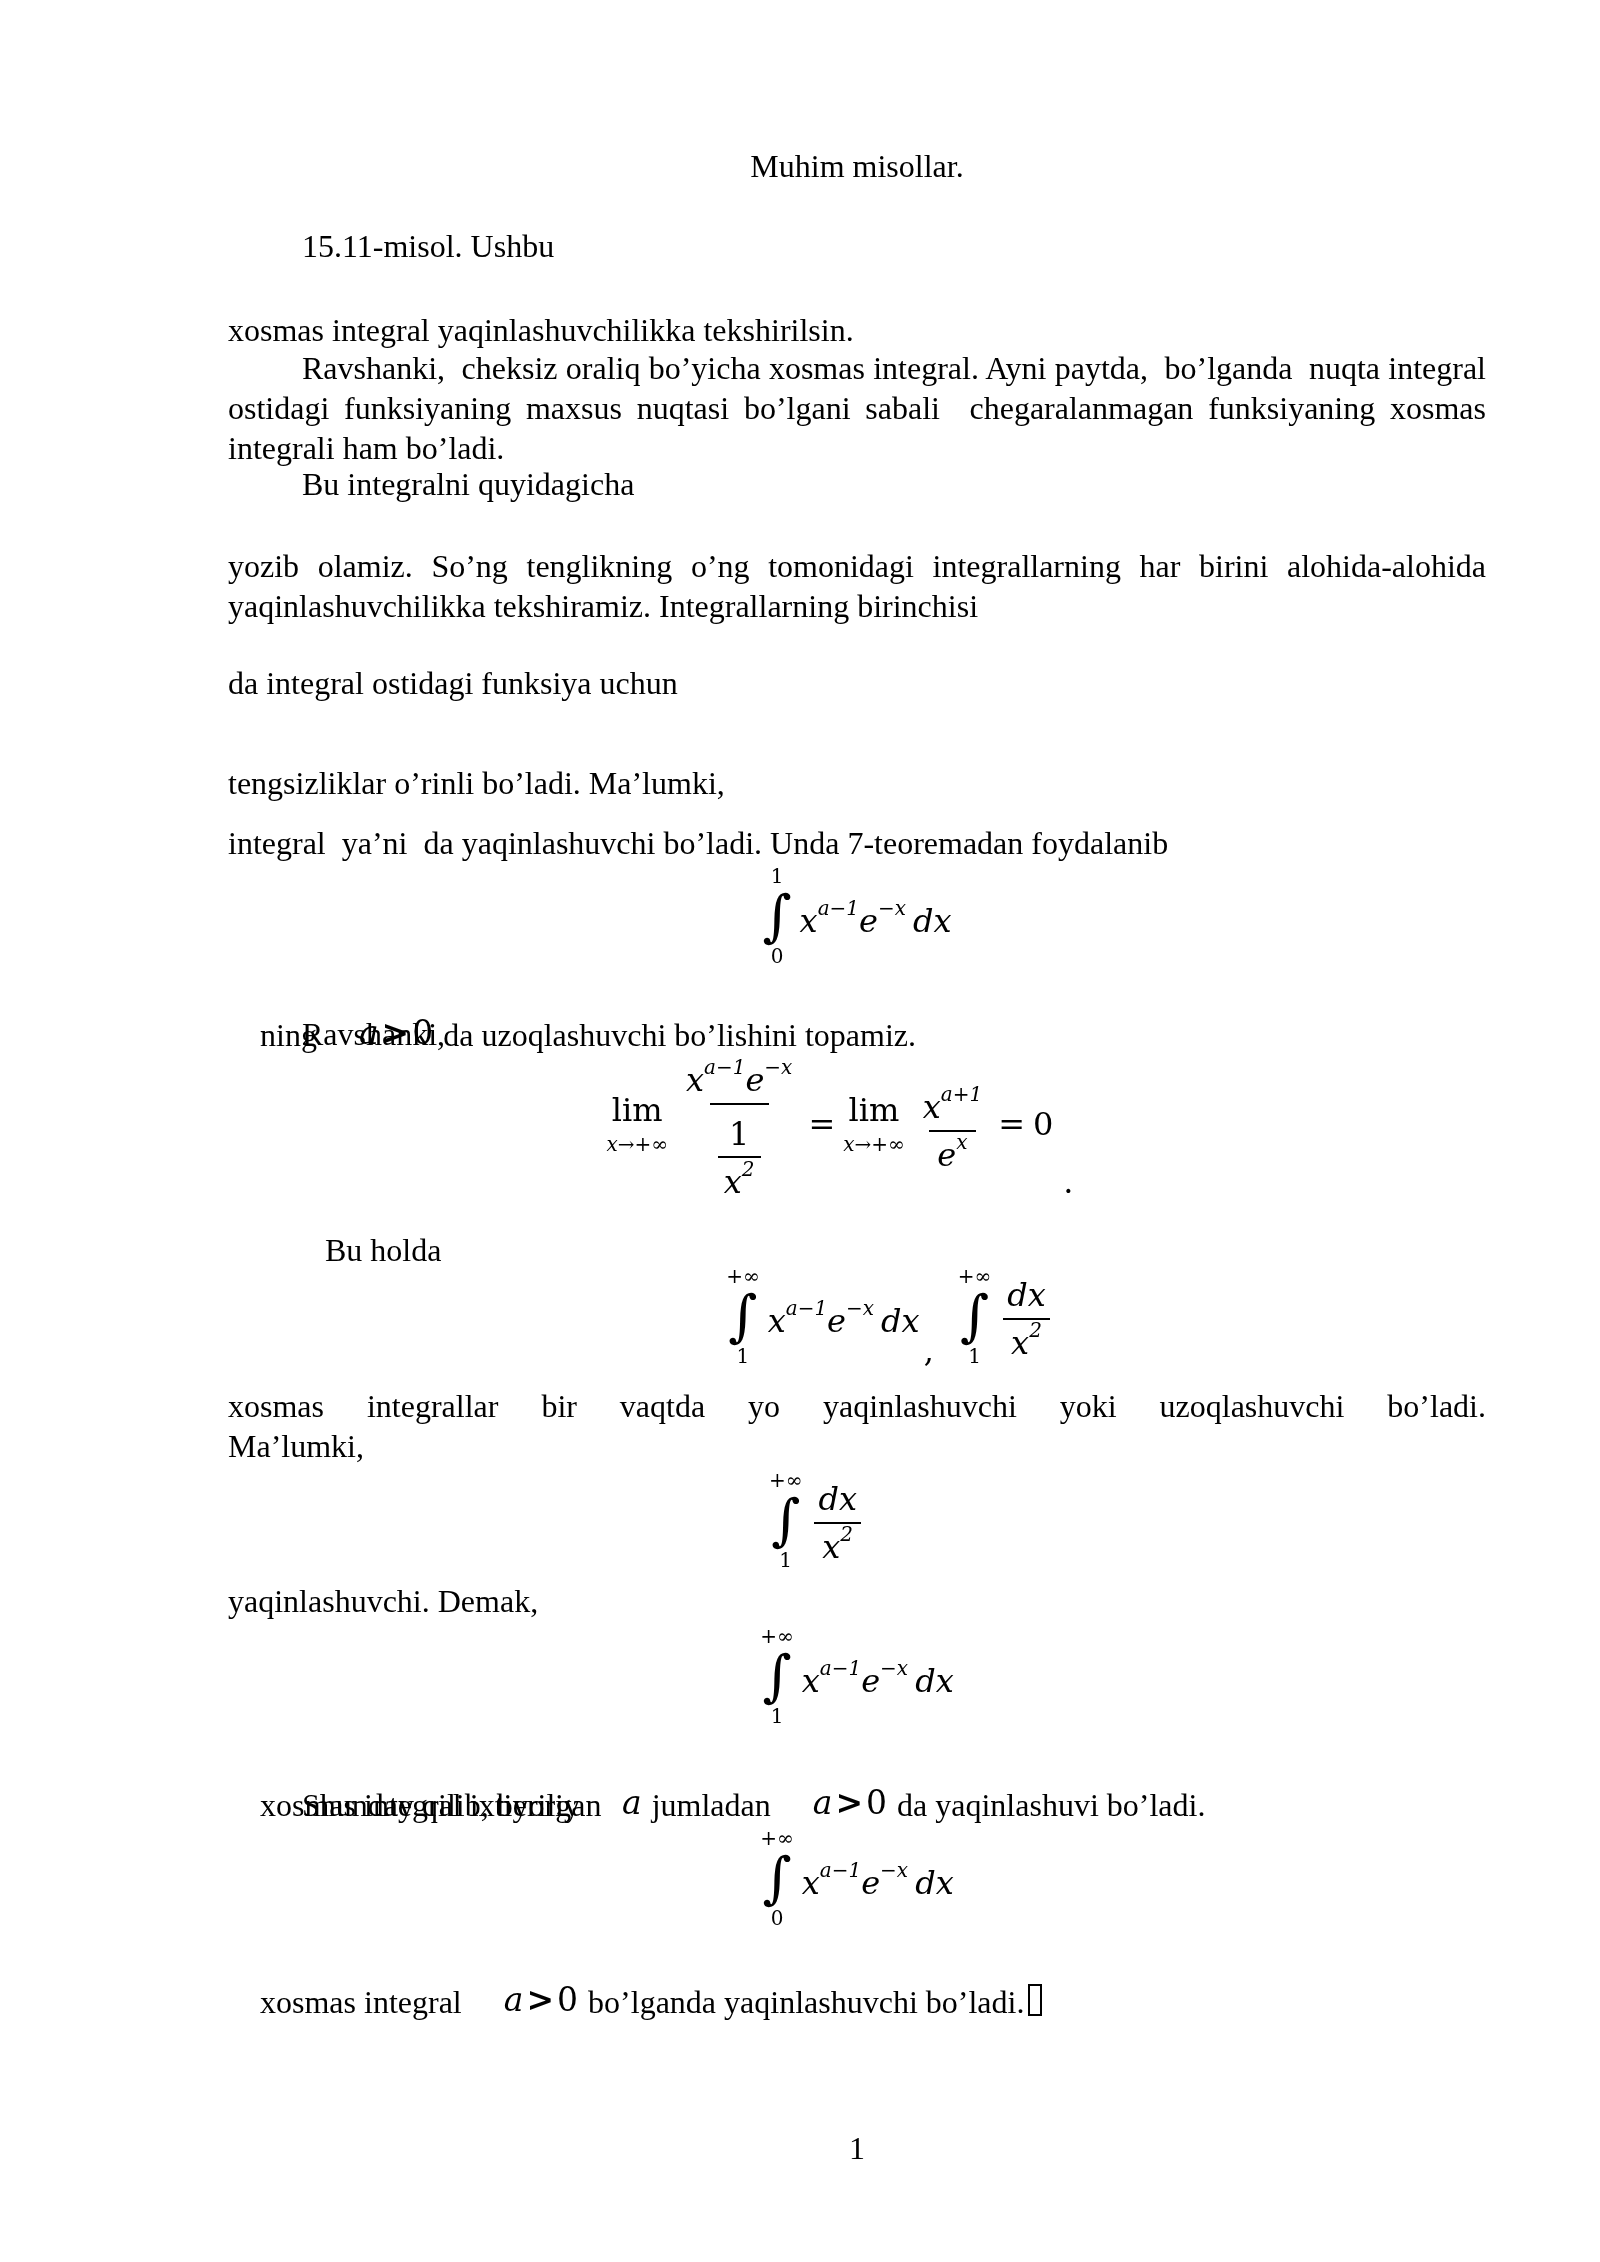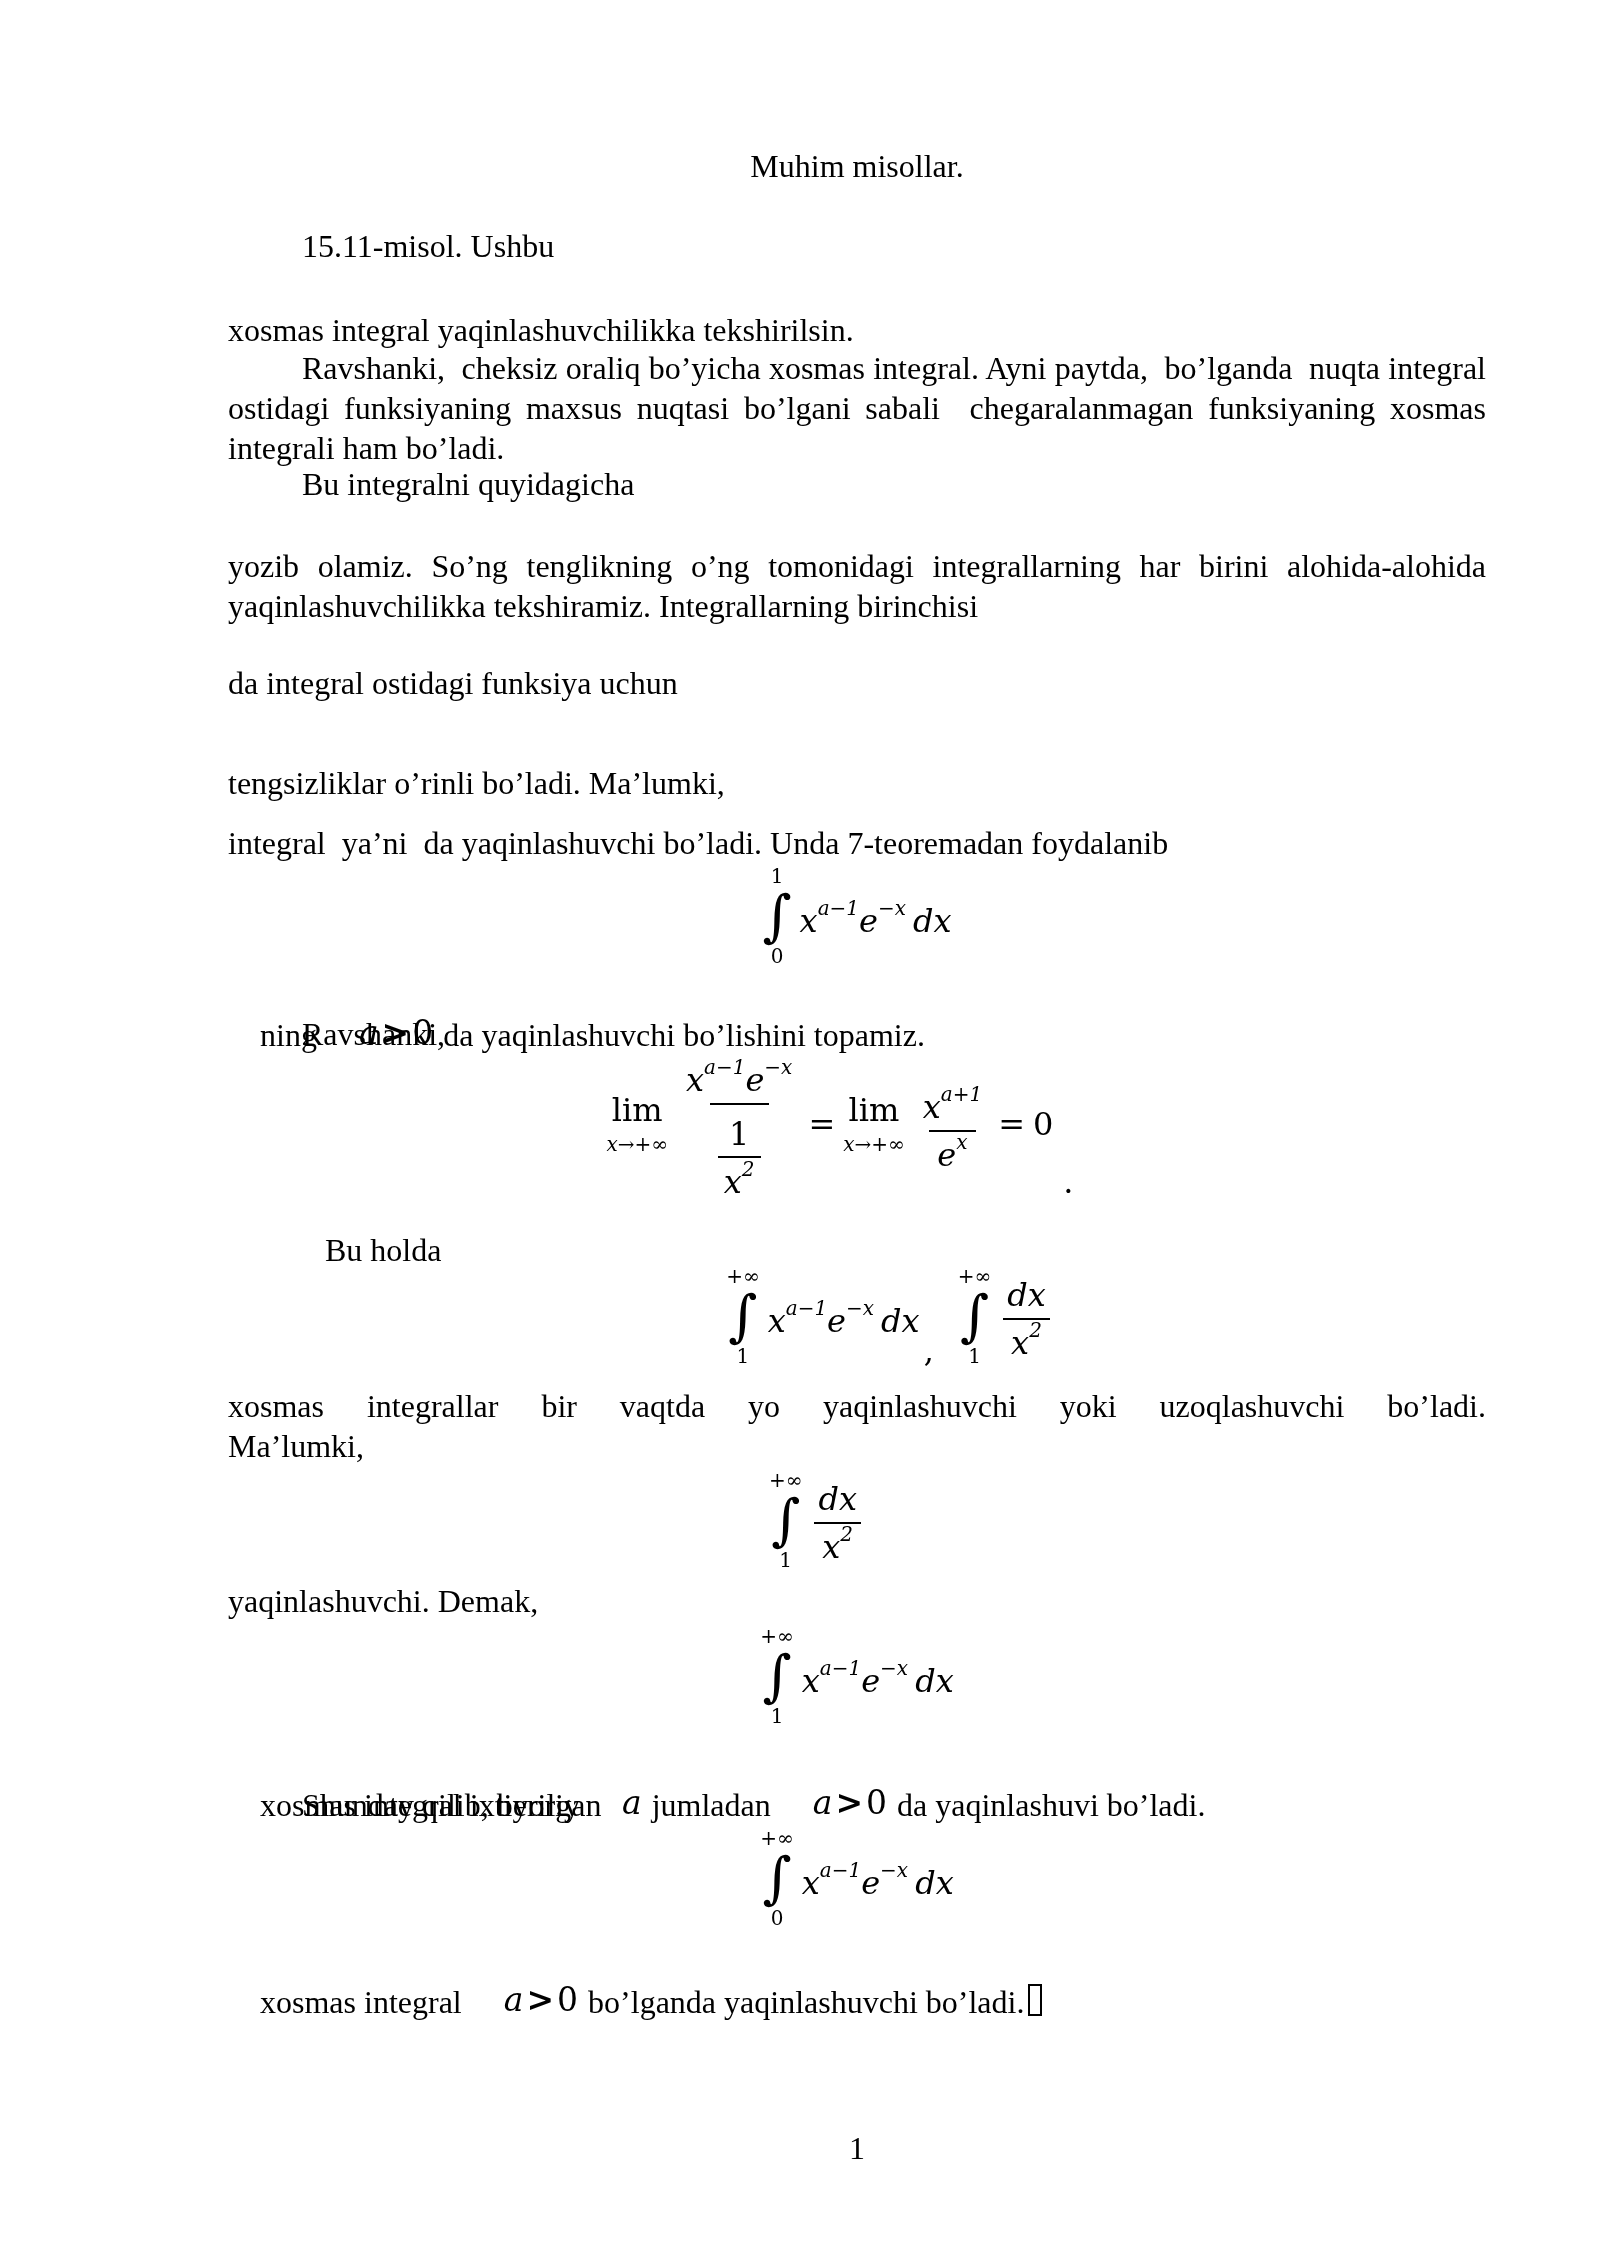--- a/index.html
+++ b/index.html
@@ -63,21 +63,21 @@
       <span class="bigint">
         <span class="ilim">1</span>
         <span class="isign">∫</span>
         <span class="ilim">0</span>
       </span>
       <span class="ibody"><span class="var">x</span><sup class="sup">a−1</sup><span class="var">e</span><sup class="sup">−x</sup><span class="var mdx">dx</span></span>
     </span>
   </div>
 
   <div class="blk" style="top:973px;">
-    <span>ning</span><span class="sp"></span><span class="imath"><span class="var">a</span><span class="mrel">&gt;</span><span>0</span></span><span class="sp"></span><span>da yaqinlashuvchi bo’lishini topamiz.</span>
+    <span>ning</span><span class="sp"></span><span class="imath"><span class="var">a</span><span class="mrel">&gt;</span><span>0</span></span><span class="sp"></span><span>da uzoqlashuvchi bo’lishini topamiz.</span>
   </div>
 
   <div class="blk" style="top:1014px;left:302px;width:auto;">Ravshanki,</div>
 
   <div class="fline" style="top:1050px;">
     <span class="fwrap" style="transform:translateX(-17px);">
       <span class="limop">
         <span class="limword">lim</span>
         <span class="limsub"><span class="var">x</span><span>→+∞</span></span>
       </span>

